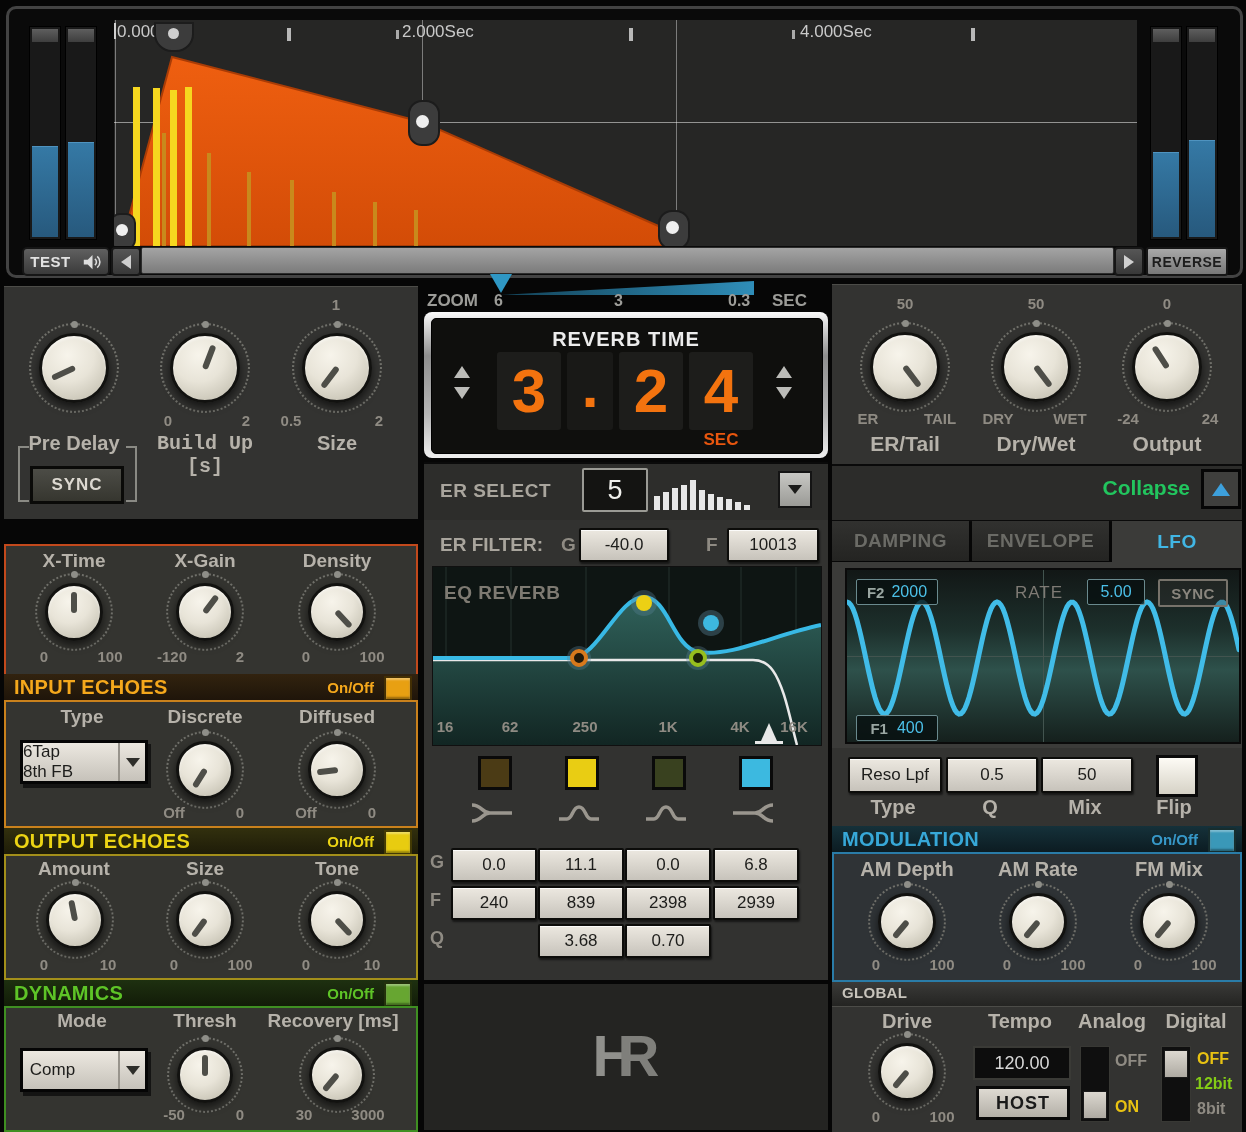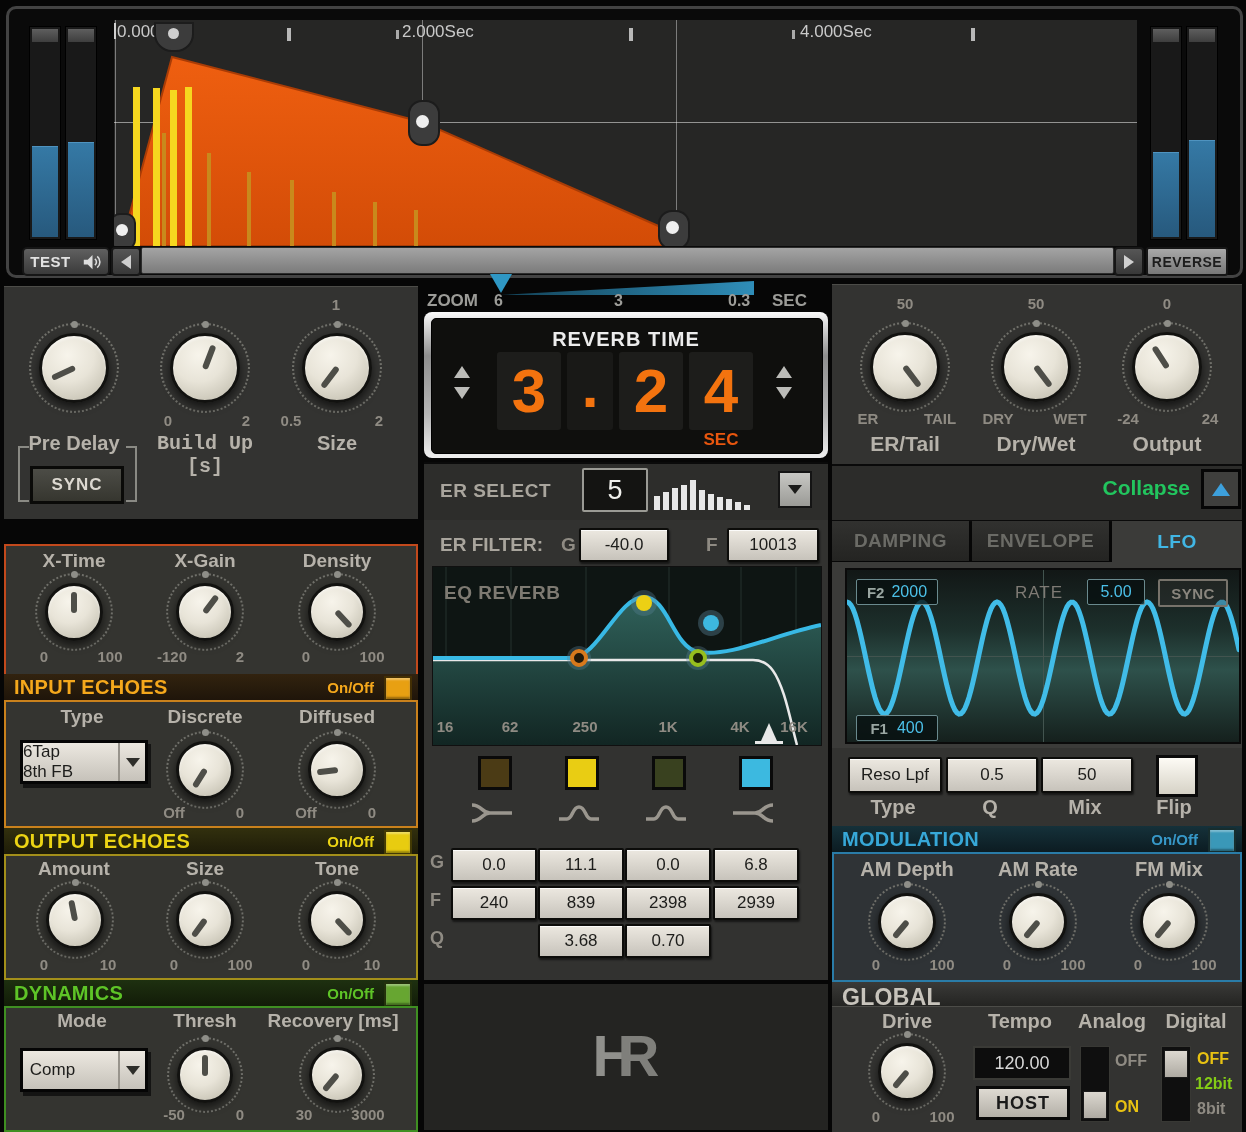--- a/index.html
+++ b/index.html
@@ -591,21 +591,21 @@
       </span>
   </div>
   <span class="mm" style="left:854px;top:956px;">0</span>
   <span class="mm" style="left:920px;top:956px;">100</span>
   <span class="mm" style="left:985px;top:956px;">0</span>
   <span class="mm" style="left:1051px;top:956px;">100</span>
   <span class="mm" style="left:1116px;top:956px;">0</span>
   <span class="mm" style="left:1182px;top:956px;">100</span>
 
   <div class="sech" style="left:832px;top:982px;width:410px;height:24px;background:linear-gradient(#3a3a38,#242422);">
-    <span class="t" style="color:#c8c4bc;font-size:23px;">GLOBAL</span>
+    <span class="t" style="color:#c8c4bc;font-size:15px;">GLOBAL</span>
   </div>
   <div class="abs" style="left:832px;top:1006px;width:410px;height:126px;background:#333331;border-top:1px solid #4c4c48;"></div>
   <span class="lbl" style="left:837px;top:1010px;width:140px;">Drive</span>
   <span class="lbl" style="left:950px;top:1010px;width:140px;">Tempo</span>
   <span class="lbl" style="left:1042px;top:1010px;width:140px;">Analog</span>
   <span class="lbl" style="left:1126px;top:1010px;width:140px;">Digital</span>
   <div class="knob" style="left:878px;top:1043px;width:58px;height:58px;">
     <i class="kring"></i>
       <i class="kface"></i>
       <span class="kptr" style="transform:rotate(-140deg);">

